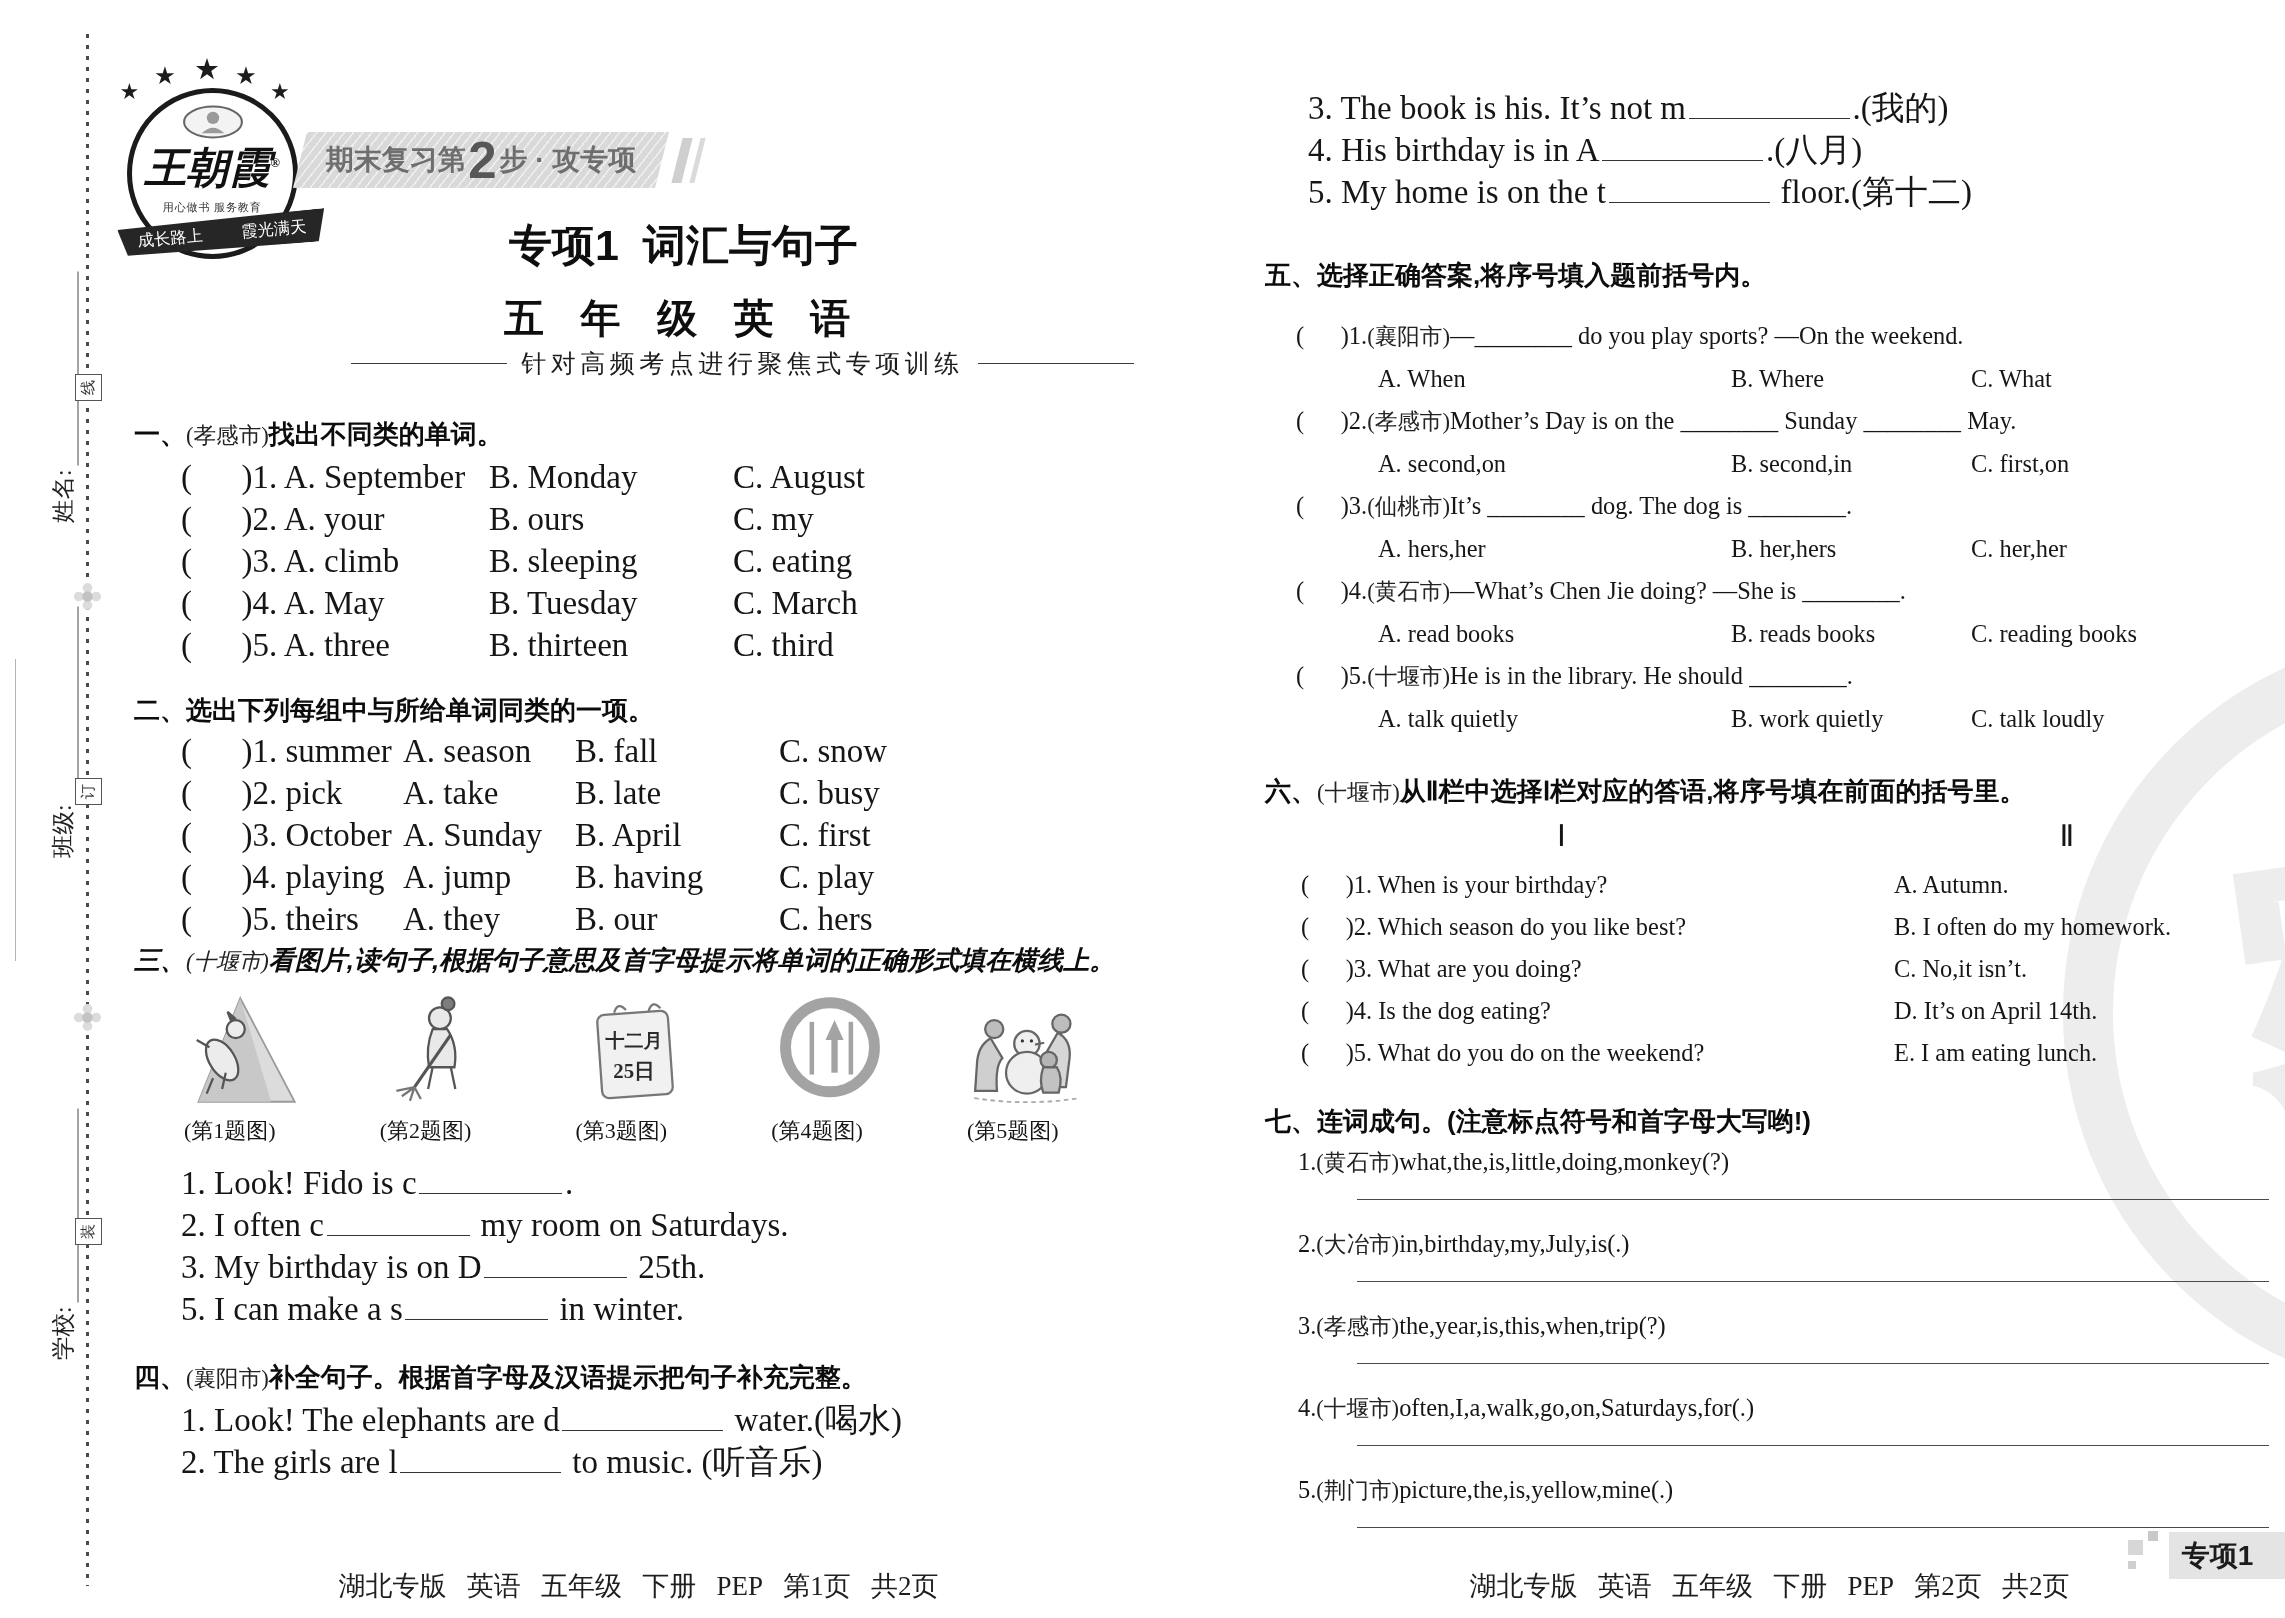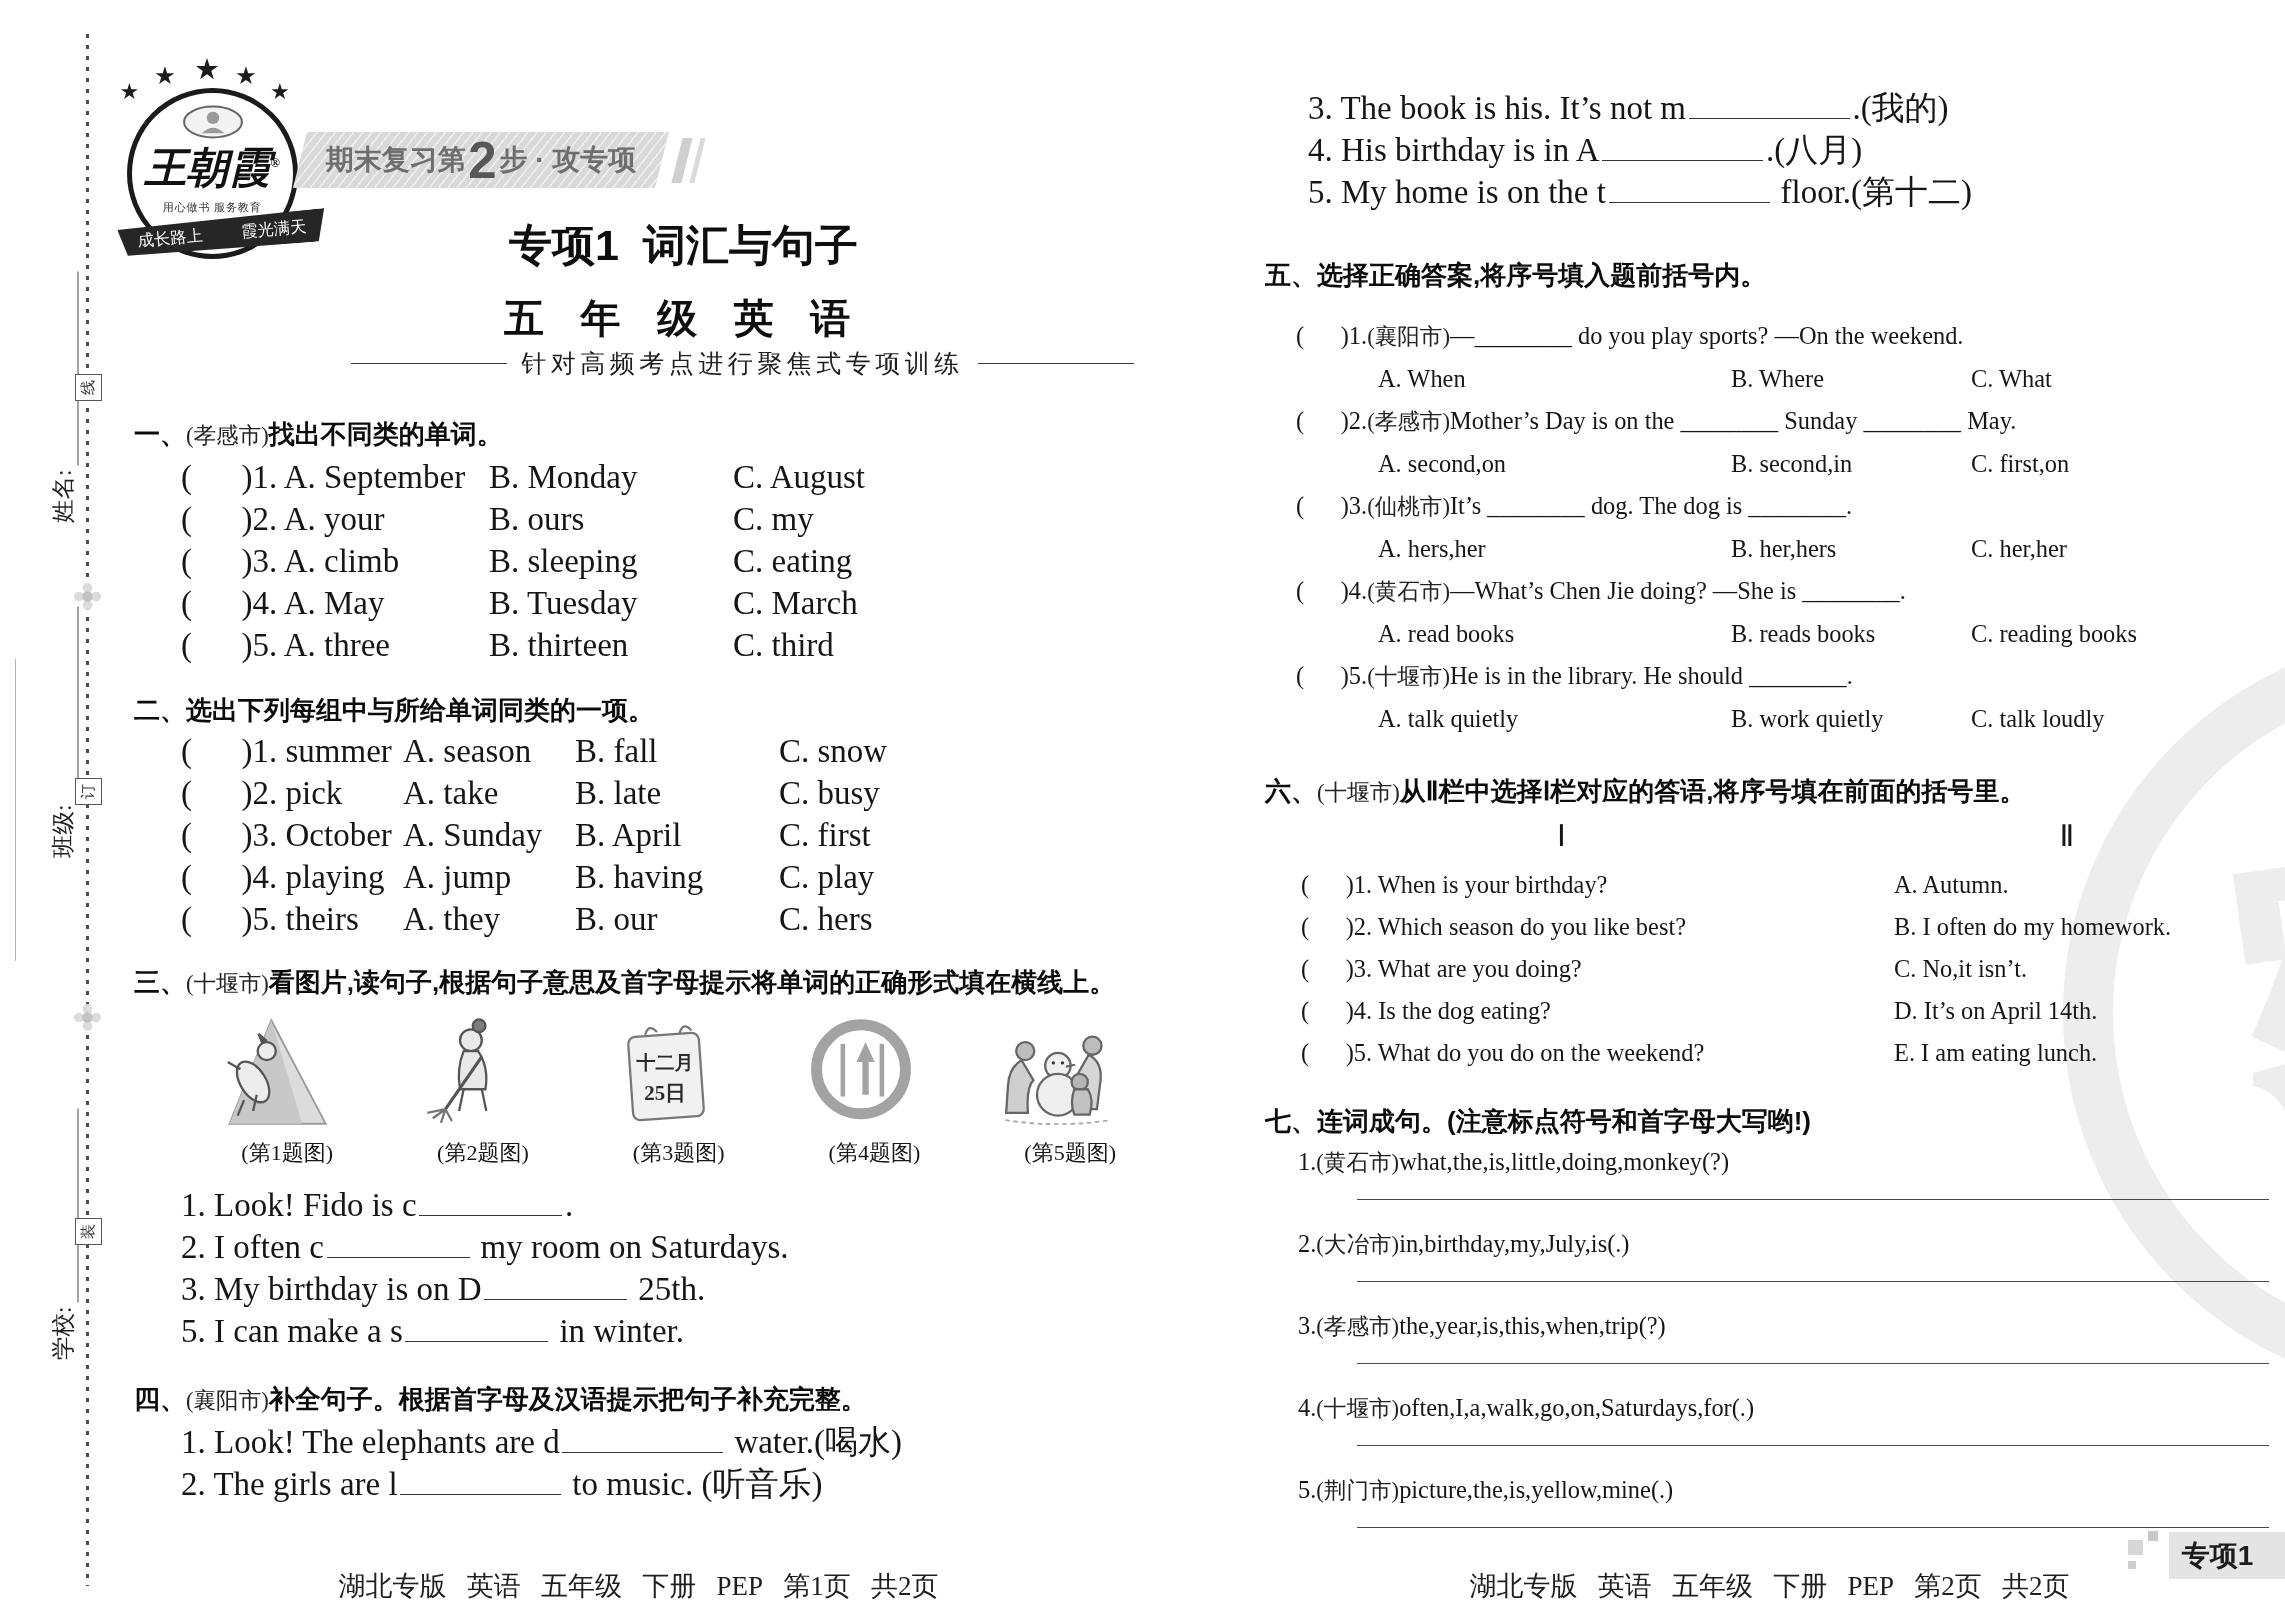--- a/index.html
+++ b/index.html
@@ -51,21 +51,21 @@
   .page-right{position:absolute;left:1265px;top:87px;width:1011px;z-index:2;}
   .sec-h{font-family:"Liberation Sans",sans-serif;font-weight:700;font-size:26px;line-height:40px;color:#0c0c0c;}
   .src{font-family:"Liberation Serif",serif;font-weight:400;font-size:22.6px;color:#222;}
   .row,.item-line{font-size:33px;line-height:42px;white-space:nowrap;}
   .g1{display:grid;grid-template-columns:308px 244px 1fr;padding-left:47px;}
   .g2{display:grid;grid-template-columns:222px 172px 204px 1fr;padding-left:47px;}
   .indent{padding-left:47px;}
   .blank{display:inline-block;width:143px;height:27px;border-bottom:1.8px solid #353535;margin:0 2.7px;vertical-align:baseline;}
   .blank-wide{width:161px;}
   .figrow{display:flex;justify-content:space-between;margin:9px 27px 14.5px 50px;}
-  .figbox{width:149px;text-align:right;}
+  .figbox{width:149px;text-align:left;}
   .figcap{font-size:22px;margin-top:3.6px;}
   
   .r-item{padding-left:43px;}
   .qrow{padding-left:31px;font-size:24.4px;line-height:42px;white-space:nowrap;}
   .opts{display:grid;grid-template-columns:353px 240px 1fr;padding-left:113px;font-size:24.4px;line-height:42px;}
   .cols{display:grid;grid-template-columns:593px 1fr;font-size:30px;margin:5.4px 0 11px;}
   .cols div{text-align:center;}
   .g6{display:grid;grid-template-columns:593px 1fr;padding-left:36px;font-size:24.4px;line-height:42px;white-space:nowrap;}
   .s7item{padding-left:33px;font-size:24.4px;line-height:42px;white-space:nowrap;}
   .ans-line{height:0;border-top:1.8px solid #4a4a4a;margin:14.5px 7.2px 23.5px 92px;}
@@ -241,21 +241,21 @@
       <span>B. having</span>
       <span>C. play</span>
     </div>
     <div class="row g2">
       <span><span>(&nbsp;&nbsp;&nbsp;&nbsp;&nbsp;&nbsp;)</span><span>5. theirs</span></span>
       <span>A. they</span>
       <span>B. our</span>
       <span>C. hers</span>
     </div>
 
-    <div class="sec-h" style="margin-top:22px;">
+    <div class="sec-h" style="font-style:italic;">
       <span>三、</span><span class="src">(十堰市)</span><span>看图片,读句子,根据句子意思及首字母提示将单词的正确形式填在横线上。</span>
     </div>
     <div class="figrow">
       <div class="figbox">
         <svg viewBox="0 0 130 130" width="118" height="118">
           <polygon points="62,8 122,122 16,122" fill="#dcdcdc" stroke="#9a9a9a" stroke-width="2"></polygon>
           <polygon points="62,8 96,122 16,122" fill="#c8c8c8"></polygon>
           <g stroke="#555" fill="#ececec" stroke-width="2.5">
             <ellipse cx="42" cy="76" rx="14" ry="25" transform="rotate(-32 42 76)"></ellipse>
             <circle cx="57" cy="42" r="10"></circle>

